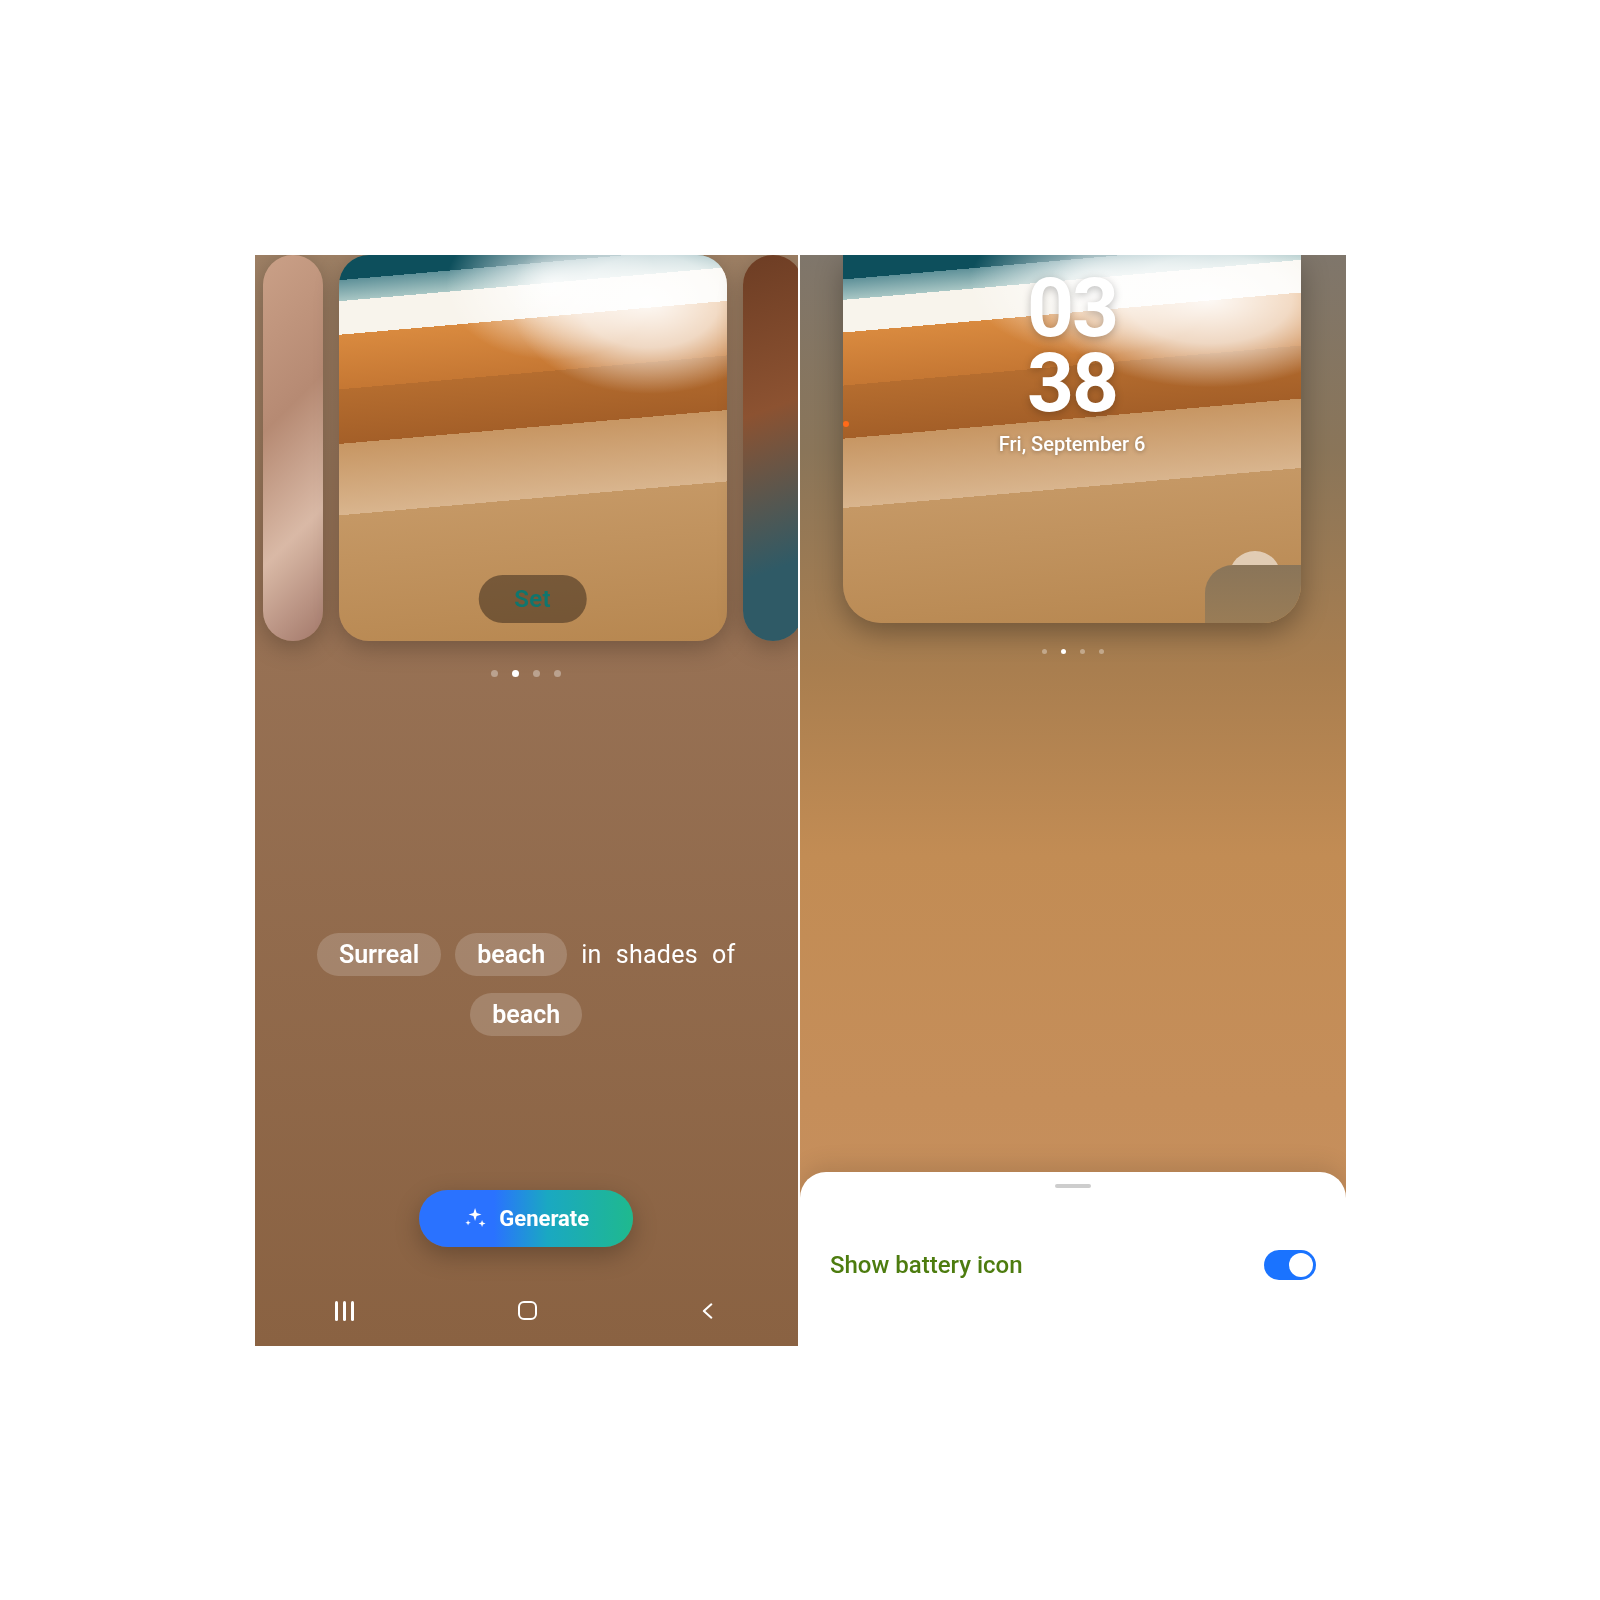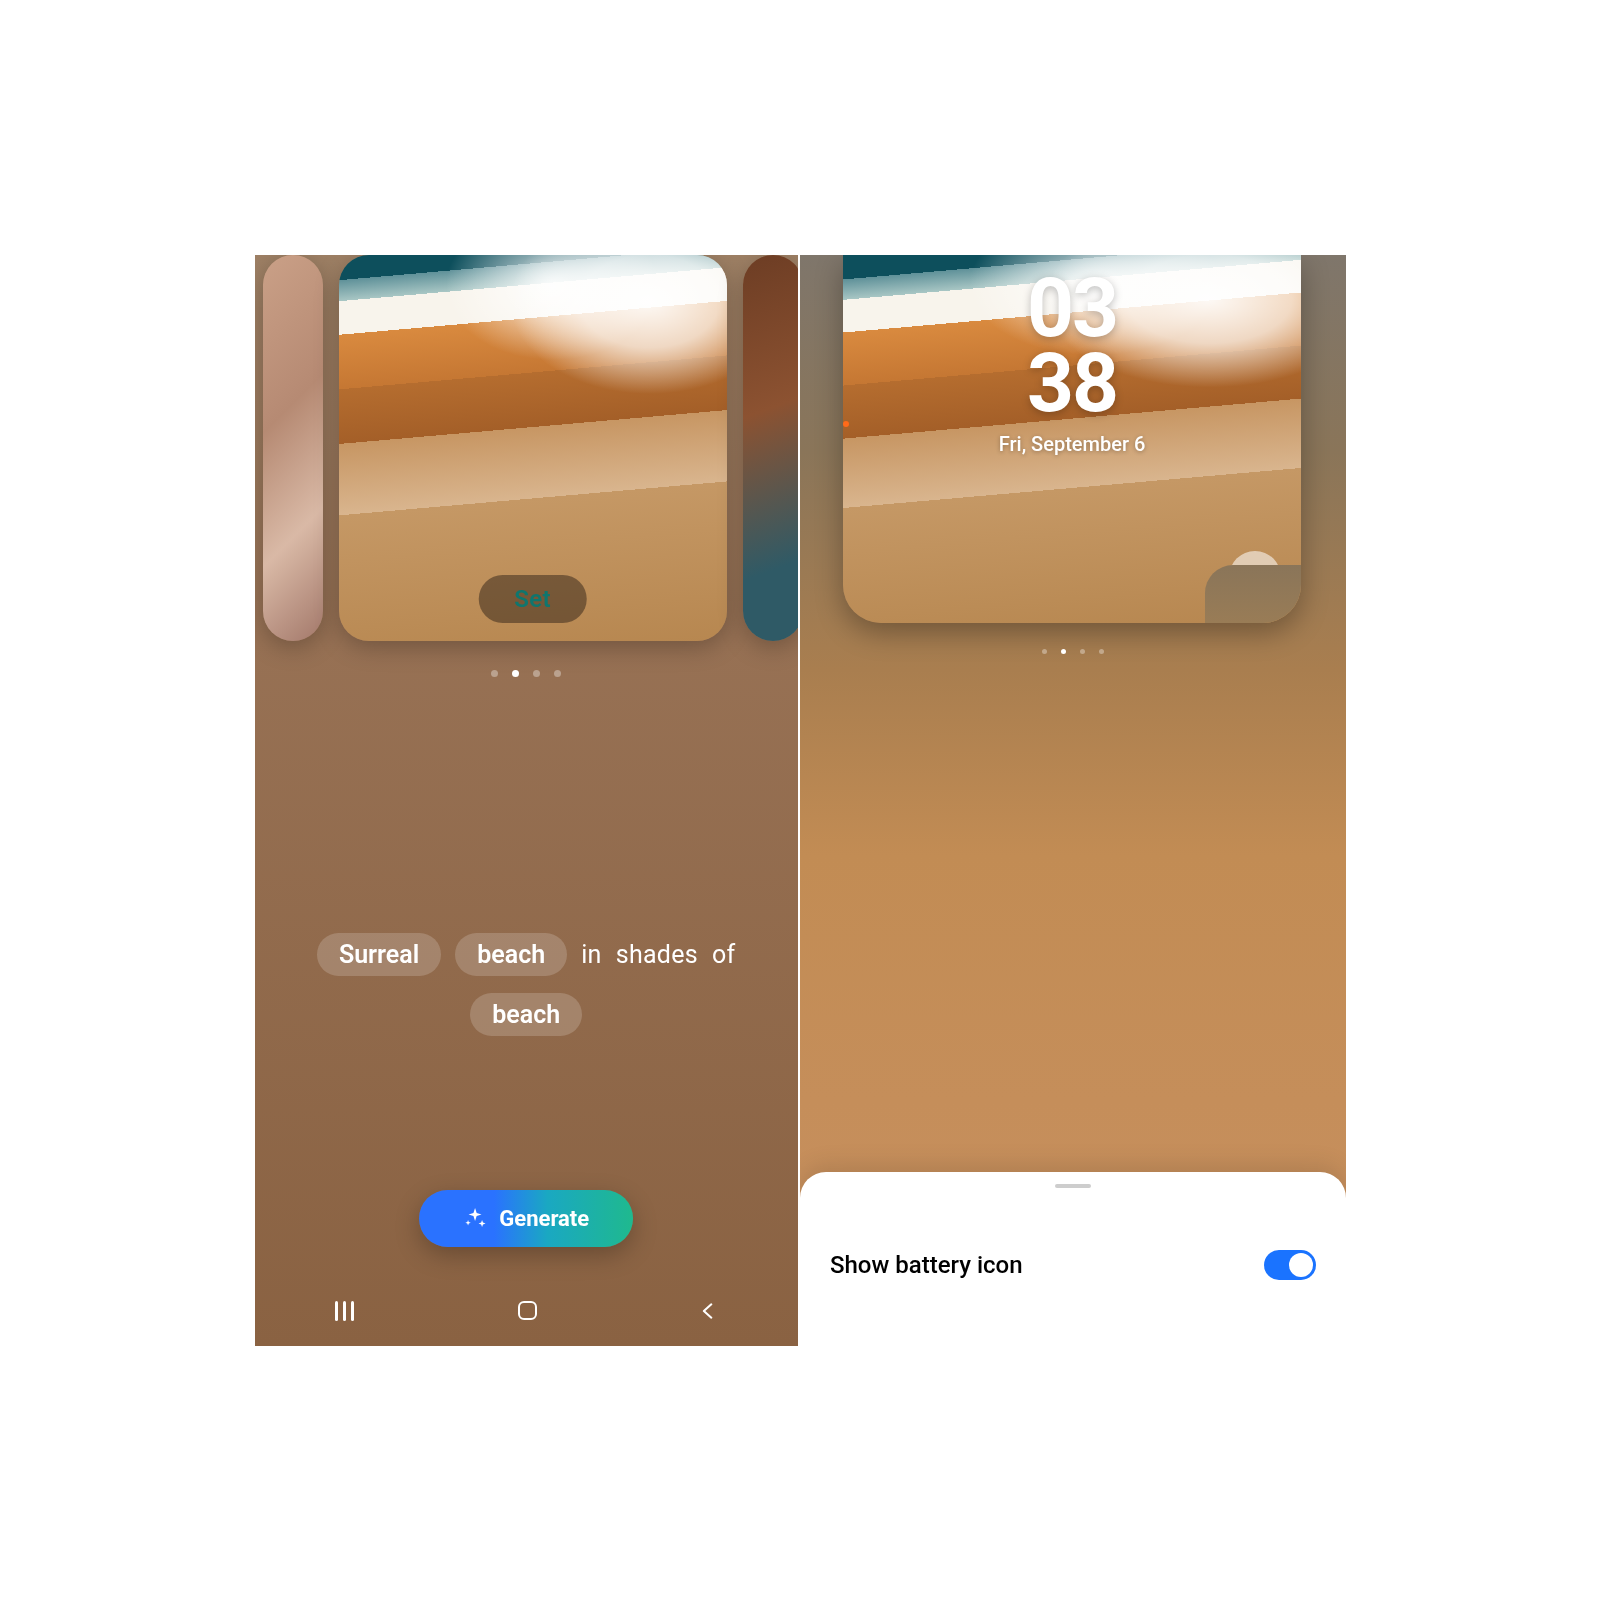--- a/index.html
+++ b/index.html
@@ -157,21 +157,21 @@
     box-shadow:0 -6px 24px rgba(0,0,0,.12);
   }
   .grab {
     position:absolute; left:50%; top:12px; transform:translateX(-50%);
     width:36px; height:4px; border-radius:3px; background:#cdcdcd;
   }
   .option {
     position:absolute; left:30px; right:30px; top:78px;
     display:flex; align-items:center; justify-content:space-between;
   }
-  .option-label { font-size:24px; color:#000000; font-weight:500; }
+  .option-label { font-size:24px; color:#4d7c0f; font-weight:500; }
   .toggle {
     width:52px; height:30px; border-radius:999px; background:#1a73ff;
     position:relative;
   }
   .toggle::after {
     content:""; position:absolute; right:3px; top:3px;
     width:24px; height:24px; border-radius:50%; background:#fff;
   }
 </style>
 </head>

